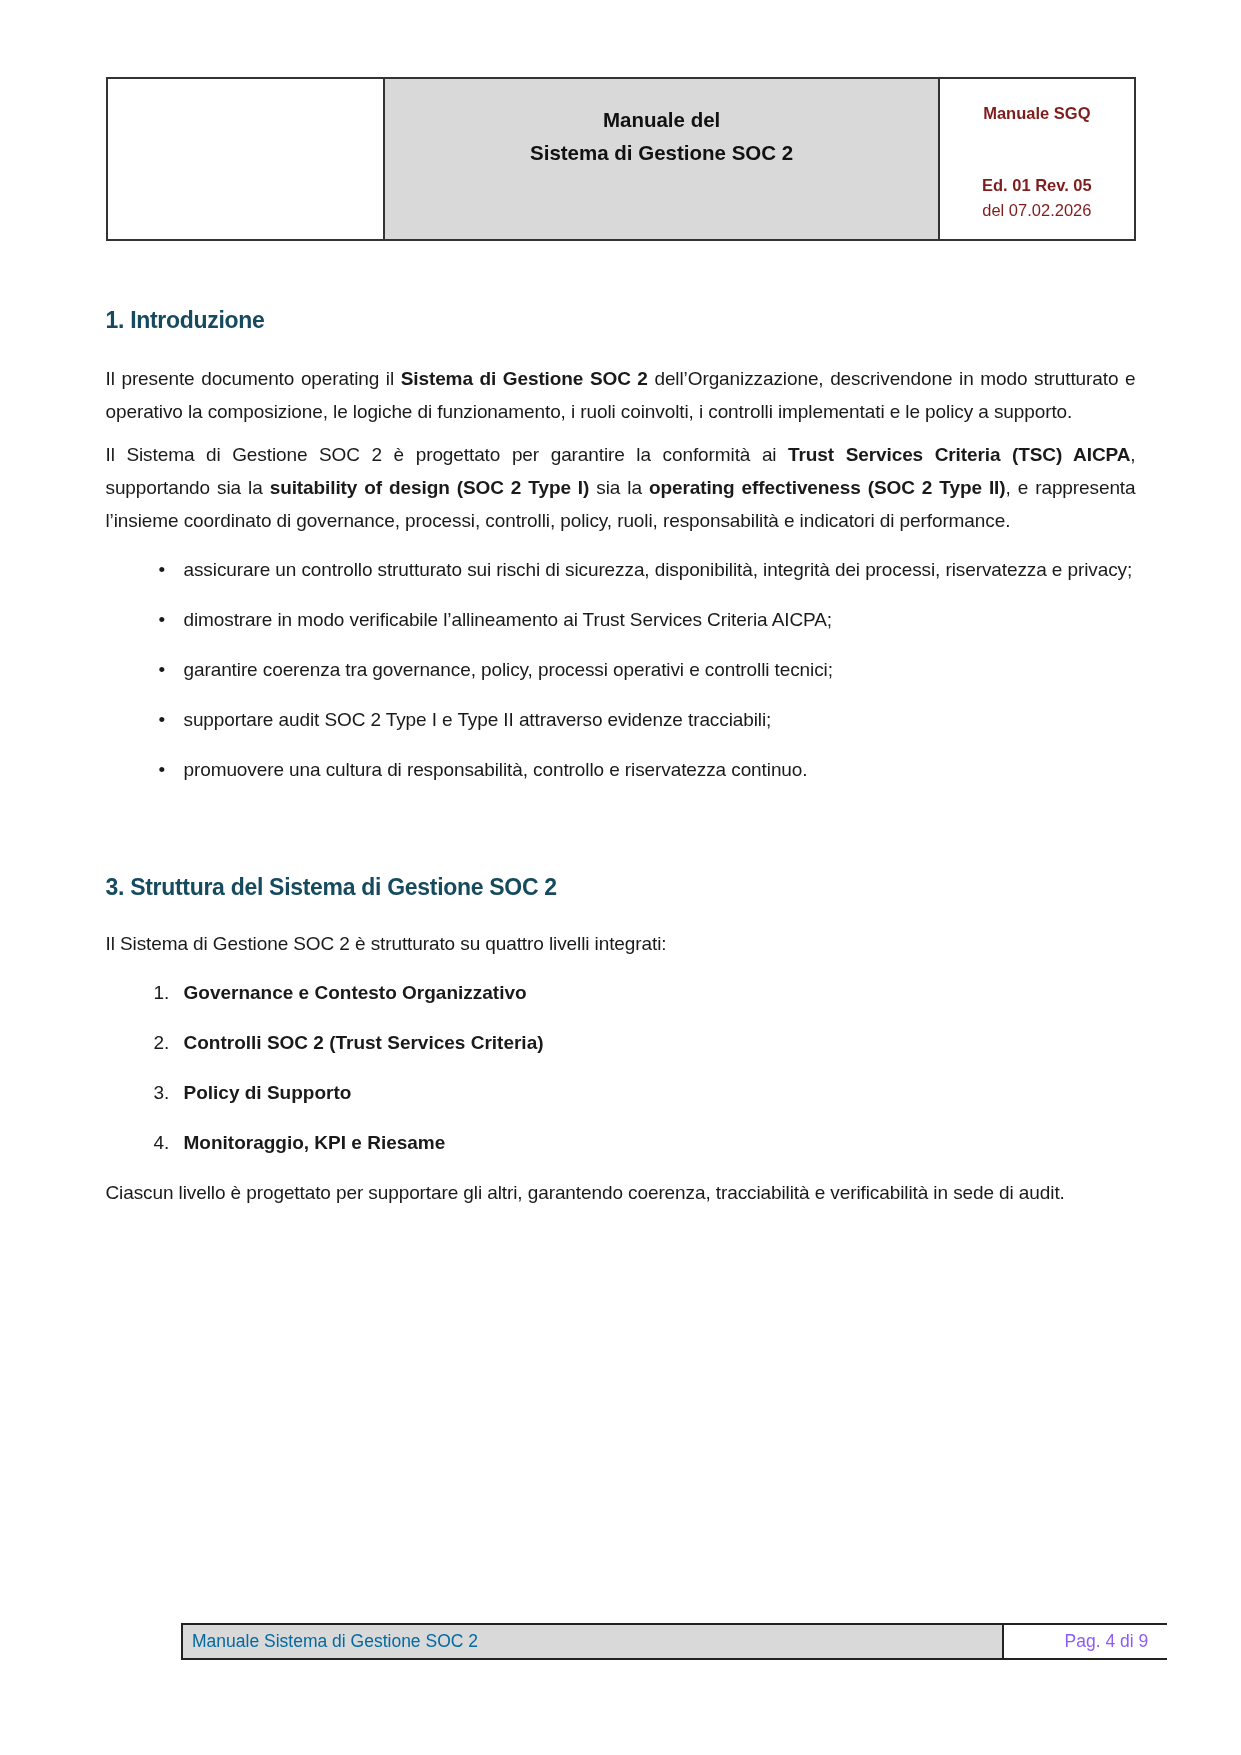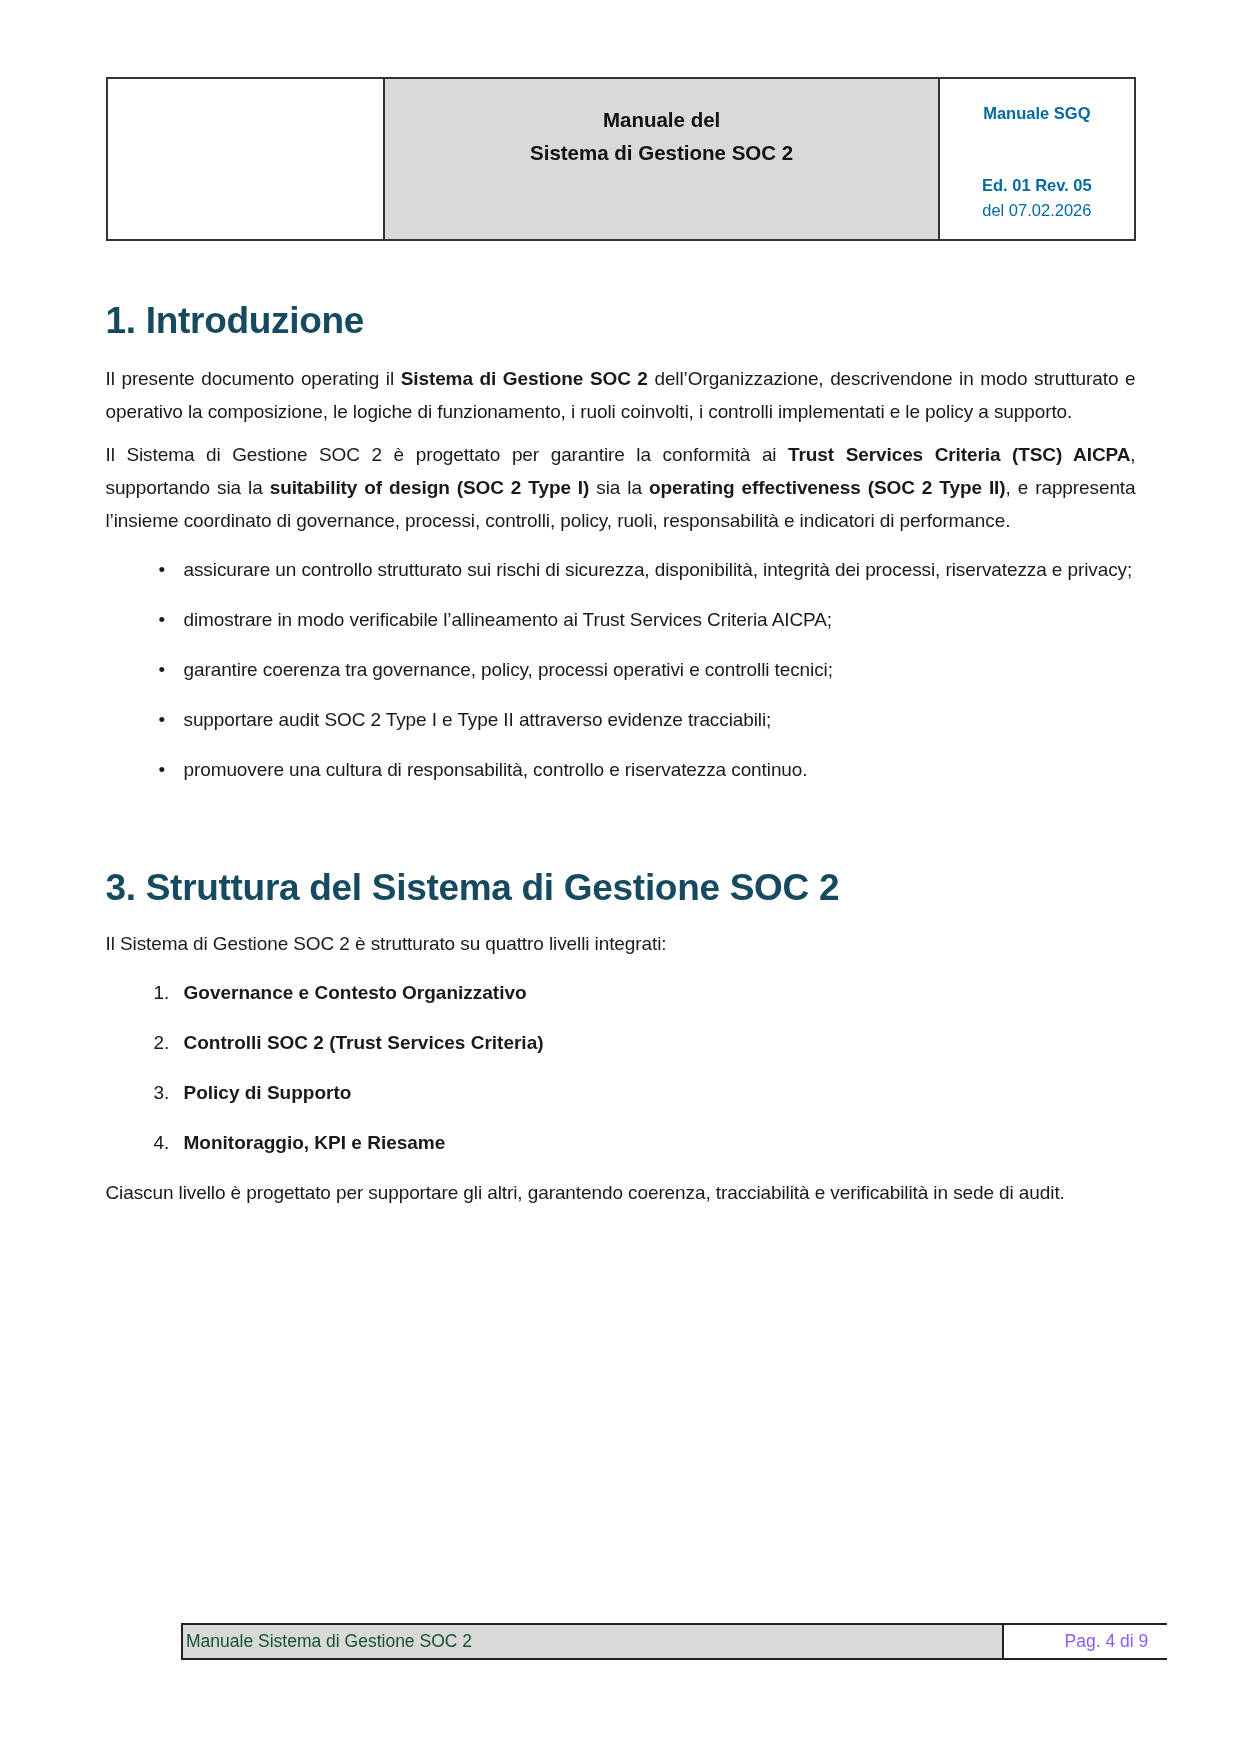--- a/index.html
+++ b/index.html
@@ -16,29 +16,29 @@
     width:100%; border-collapse:collapse; table-layout:fixed; height:164px;
   }
   table.doc-header td { border:2px solid #333333; vertical-align:top; }
   td.hdr-logo { width:27%; background:#ffffff; }
   td.hdr-title {
     width:54%; background:#d9d9d9; text-align:center; padding-top:24px;
     font-weight:bold; font-size:20.5px; line-height:33px; color:#111111;
   }
   td.hdr-meta {
     width:19%; background:#ffffff; text-align:center; padding-top:22px;
-    font-size:16.5px; line-height:25px; color:#0369a1;
+    font-size:16.5px; line-height:25px; color:#7f1d1d;
   }
   .hdr-code { font-weight:bold; }
   .hdr-ed   { font-weight:bold; margin-top:47px; }
   .hdr-date { font-weight:normal; }
 
   
   h1.sec {
-    color:#164a5f; font-size:37px; line-height:35px; font-weight:bold;
+    color:#164a5f; font-size:23px; line-height:35px; font-weight:bold;
     letter-spacing:-0.3px;
   }
   .h-1 { margin:62px 0 24px 0; }
   .h-2 { margin:84px 0 22px 0; }
   .h-3 { margin:84px 0 22px 0; }
   p.body {
     font-size:19px; line-height:33px; text-align:justify;
     letter-spacing:-0.1px; margin:0 0 10px 0;
   }
   p.intro { margin:0 0 6px 0; text-align:left; }
@@ -62,22 +62,22 @@
 
   p.outro { margin-top:17px; }
 
   
   .doc-footer {
     position:absolute; left:107px; top:1619px; width:1030px; height:37px;
     display:flex; border:2px solid #222222;
   }
   .ftr-left {
     width:80%; background:#d9d9d9; border-right:2px solid #222222;
-    display:flex; align-items:center; padding-left:3px;
-    font-size:17.5px; color:#14532d;
+    display:flex; align-items:center; padding-left:9px;
+    font-size:17.5px; color:#0369a1;
   }
   .ftr-right {
     width:20%; background:#ffffff; display:flex; align-items:center;
     justify-content:center; font-size:17.5px; color:#8b5cf6;
   }
 </style>
 </head>
 <body>
 
 <div class="page">

